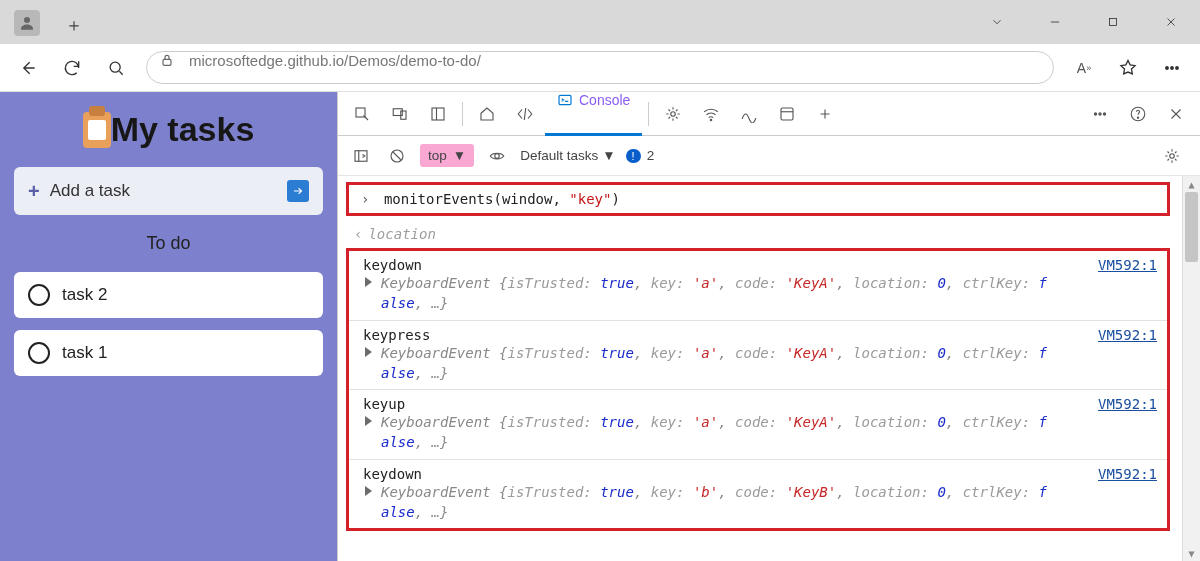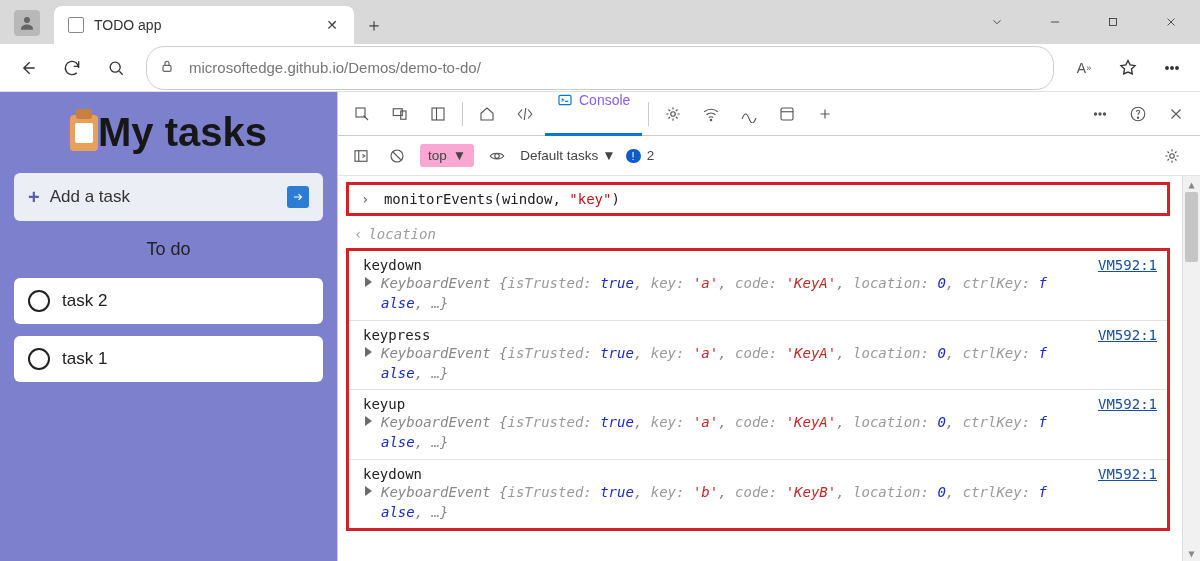--- a/index.html
+++ b/index.html
@@ -12,28 +12,28 @@
   .tab .favicon { width: 16px; height: 16px; border: 1px solid #888; border-radius: 2px; margin-right: 10px; }
   .tab .close { margin-left: auto; padding: 0 4px; color: #444; font-size: 14px; }
   .newtab { width: 40px; display: flex; align-items: center; justify-content: center; color: #444; font-size: 18px; margin-top: 6px; }
   .win-controls { margin-left: auto; display: flex; }
   .win-controls div { width: 58px; display: flex; align-items: center; justify-content: center; color: #222; }
   .win-controls svg { width: 14px; height: 14px; stroke: #222; stroke-width: 1.3; fill: none; }
   
   .toolbar { height: 48px; background: #fff; border-bottom: 1px solid #e0e0e0; display: flex; align-items: center; padding: 0 8px; gap: 4px; }
   .tool-btn { width: 40px; height: 40px; display: flex; align-items: center; justify-content: center; color: #333; }
   .tool-btn svg { width: 20px; height: 20px; stroke: #333; stroke-width: 1.6; fill: none; }
-  .addressbar { flex: 1; height: 44px; border: 1px solid #ccc; border-radius: 18px; display: flex; align-items: center; padding: 0 12px; font-size: 15px; color: #666; margin: 0 6px; }
+  .addressbar { flex: 1; height: 33px; border: 1px solid #ccc; border-radius: 18px; display: flex; align-items: flex-start; padding: 0 12px; font-size: 15px; color: #666; margin: 0 6px; }
   .addressbar .lock { margin-right: 14px; color: #666; }
   .addressbar .url-seg1 { color: #777; }
   
   .main { flex: 1; display: flex; min-height: 0; }
   
   .page { width: 337px; background: #7d80cc; padding: 18px 14px; display: flex; flex-direction: column; gap: 18px; }
-  .page-title { text-align: center; font-size: 40px; font-weight: 700; color: #171717; display: flex; align-items: center; justify-content: center; }
+  .page-title { text-align: center; font-size: 34px; font-weight: 700; color: #171717; display: flex; align-items: center; justify-content: center; }
   .clip-icon { width: 28px; height: 36px; background: #e8a05a; border-radius: 4px; position: relative; }
   .clip-icon::before { content:""; position:absolute; top:-6px; left:6px; width:16px; height:10px; background:#c88040; border-radius:3px; }
   .clip-icon::after { content:""; position:absolute; top:8px; left:5px; right:5px; height:20px; background:#fff; border-radius:2px; }
   .add-row { background: #eceef6; border-radius: 6px; height: 48px; display: flex; align-items: center; padding: 0 14px; font-size: 17px; color: #333; }
   .add-row .plus { color: #5a5ea8; font-weight: 700; margin-right: 10px; font-size: 20px; }
   .add-row .go { margin-left: auto; width: 22px; height: 22px; background: #2b7cd3; border-radius: 3px; display:flex; align-items:center; justify-content:center; }
   .add-row .go svg { width:14px; height:14px; stroke:#fff; stroke-width:2; fill:none; }
   .section-label { text-align: center; font-size: 18px; color: #222; }
   .task-row { background: #fff; border-radius: 6px; height: 46px; display: flex; align-items: center; padding: 0 14px; font-size: 17px; color: #222; gap: 12px; margin-bottom: 12px; }
   .task-row .circle { width: 22px; height: 22px; border: 2.5px solid #222; border-radius: 50%; }
@@ -79,25 +79,20 @@
 </head>
 <body>
 
 <div class="titlebar">
   <div class="profile-avatar">
     <svg viewBox="0 0 24 24">
         <circle cx="12" cy="8" r="4"></circle>
         <path d="M4 20c0-4 4-6 8-6s8 2 8 6v1H4z"></path>
       </svg>
   </div>
-  <div class="tab">
-    <span class="favicon"></span>
-    <span>TODO app</span>
-    <span class="close">✕</span>
-  </div>
   <div class="newtab">＋</div>
   <div class="win-controls">
     <div>
         <svg viewBox="0 0 24 24">
           <path d="M6 9l6 6 6-6"></path>
         </svg>
       </div>
     <div>
         <svg viewBox="0 0 24 24">
           <path d="M5 12h14"></path>

